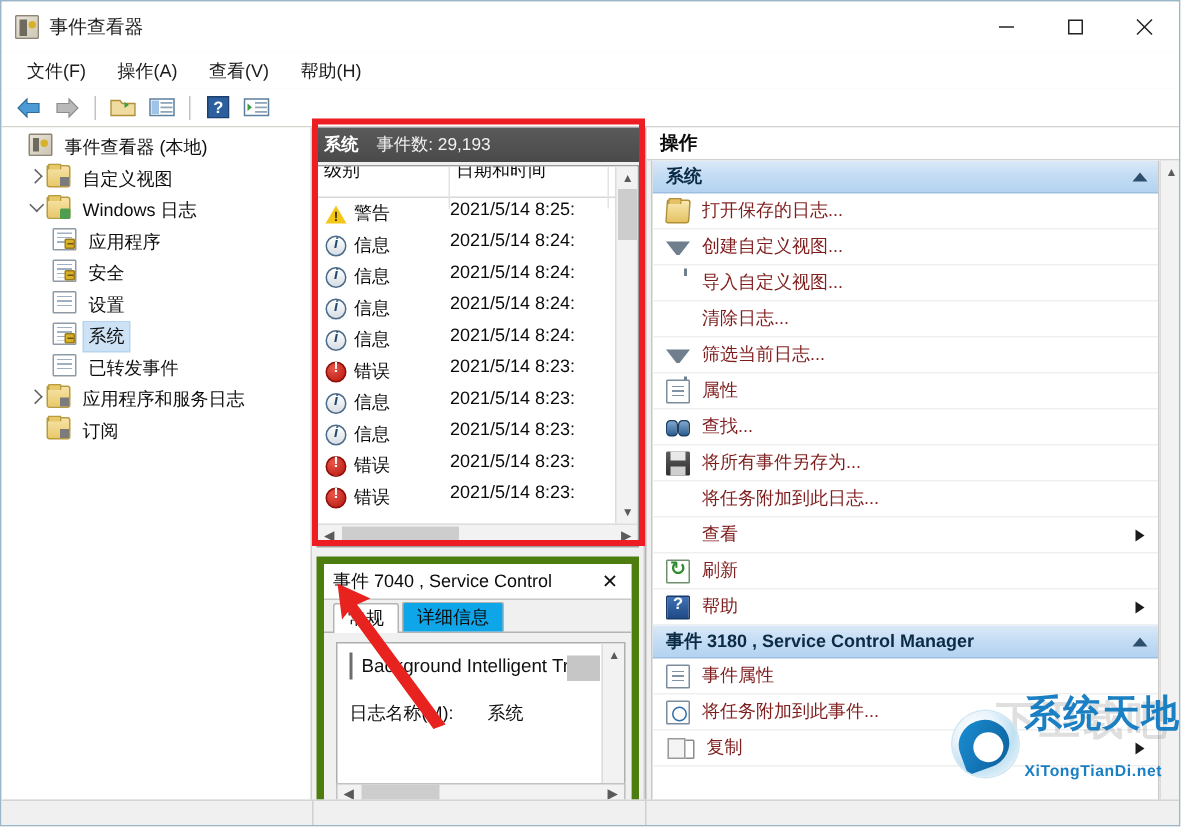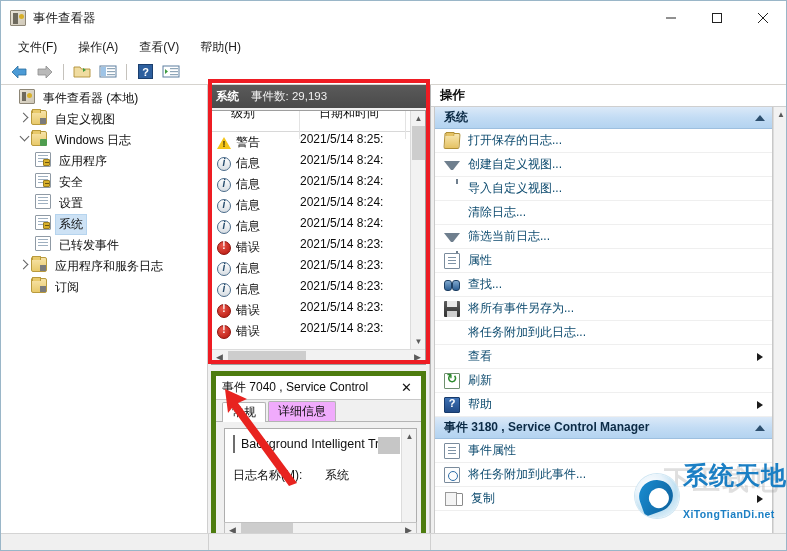--- a/index.html
+++ b/index.html
@@ -248,21 +248,21 @@
   .col-head {
     height: 21px;
     display: flex;
     background: #ffffff;
     border-bottom: 1px solid #d8d8d8;
     font-size: 12px;
     color: #0b0b0b;
     align-items: center;
   }
   .col-head .ch {
-    padding-left: 19px;
+    padding-left: 4px;
     height: 36px;
     line-height: 21px;
     border-right: 1px solid #e3e3e3;
     overflow: hidden;
     white-space: nowrap;
   }
   .ch-level { width: 88px; }
   .ch-date { width: 106px; border-right: none; }
   .rows { flex: 1; overflow: hidden; }
   .ev-row {
@@ -383,21 +383,21 @@
     border-bottom: 1px solid #b4b4b4;
   }
   .tab {
     height: 20px;
     padding: 0 9px;
     display: flex; align-items: center;
     font-size: 12px;
     color: #0b0b0b;
     border: 1px solid #b4b4b4;
     border-bottom: none;
-    background: #f0abfc;
+    background: #0ea5e9;
     margin-right: 2px;
     border-radius: 2px 2px 0 0;
   }
   .tab.active {
     background: #ffffff;
     position: relative;
     top: 1px;
   }
   .detail-body {
     flex: 1;
@@ -485,21 +485,21 @@
     border-left: 5px solid transparent;
     border-right: 5px solid transparent;
     border-bottom: 6px solid #2d4f6e;
   }
   .act-row {
     height: 24px;
     display: flex;
     align-items: center;
     padding-left: 9px;
     font-size: 12px;
-    color: #0c4a6e;
+    color: #7f1d1d;
     border-bottom: 1px solid #efefef;
     white-space: nowrap;
   }
   .act-ico {
     width: 16px; height: 16px;
     margin-right: 8px;
     flex: 0 0 16px;
     position: relative;
   }
   .act-ico.blank { background: none; }

